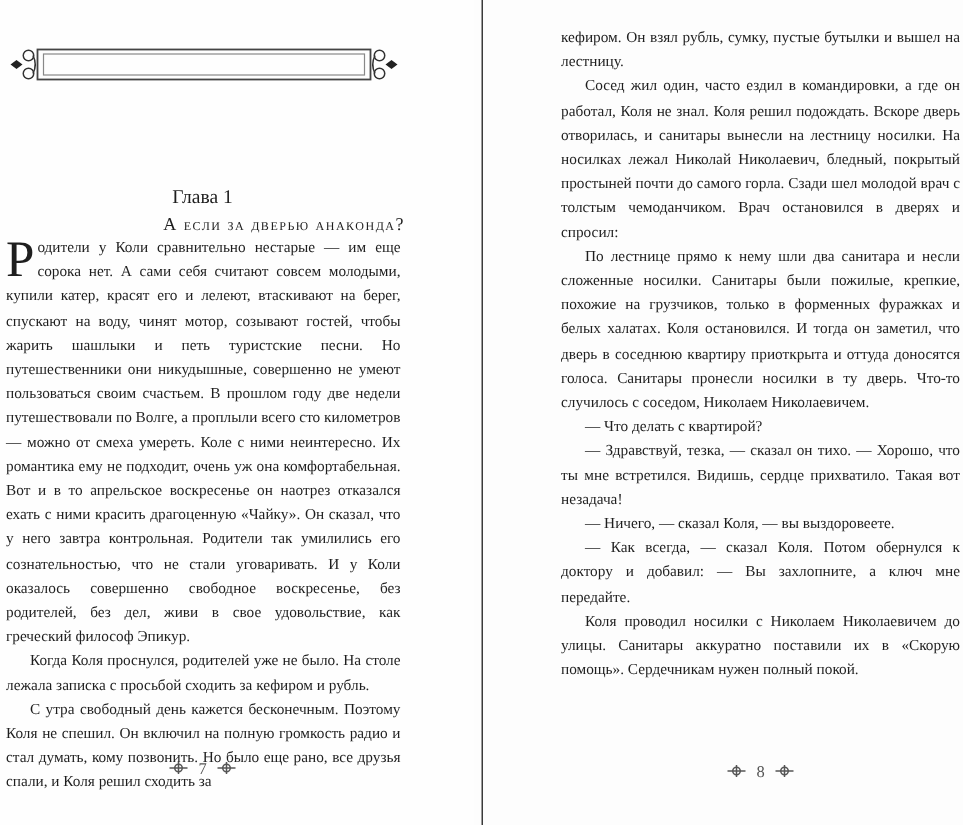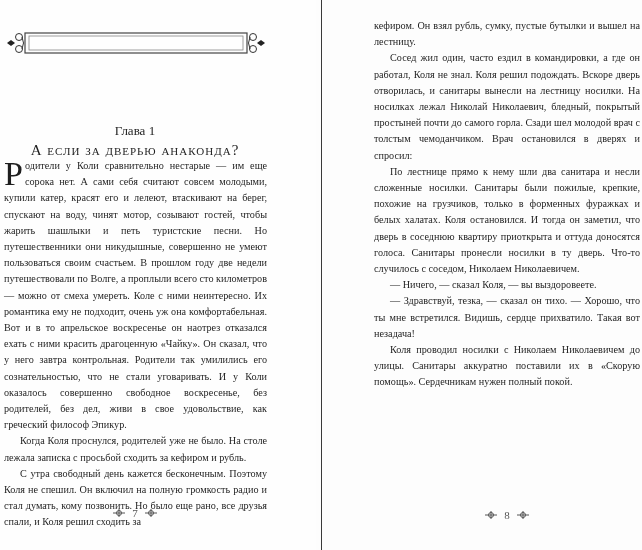--- a/index.html
+++ b/index.html
@@ -11,21 +11,21 @@
     .page { position: absolute; top: 0; height: 550px; }
     .page-left { left: 0; width: 316px; background: #fefefe; }
     .page-right { left: 322px; width: 320px; background: #fdfdfd; }
     .spine { position: absolute; left: 321px; top: 0; width: 2px; height: 550px; background: #3a3a3a; }
     .spine-shadow { position: absolute; left: 323px; top: 0; width: 2px; height: 550px; background: #cfd4d4; }
 
     .header-frame { position: absolute; left: 5px; top: 30px; width: 262px; height: 26px; }
     .header-frame svg { display: block; }
 
     .chapter-num { position: absolute; left: 0; width: 270px; top: 123px; text-align: center; font-size: 13px; }
-    .chapter-title { position: absolute; left: 0; width: 270px; top: 142px; text-align: center; font-size: 15px; letter-spacing: 1px; font-variant: small-caps; }
+    .chapter-title { position: absolute; left: 0; width: 270px; top: 142px; text-align: right; font-size: 12px; letter-spacing: 1px; font-variant: small-caps; }
 
     .text { position: absolute; font-size: 10.2px; line-height: 16.2px; text-align: justify; }
     .text-left { left: 4px; top: 158px; width: 263px; }
     .text-right { left: 52px; top: 6px; width: 266px; margin-top: 12px; }
     .text p { margin: 0; text-indent: 16px; }
     .text p.noindent { text-indent: 0; }
     .text p.dialog { text-indent: 16px; }
     .dropcap { float: left; font-size: 34px; line-height: 28px; margin: 2px 2px 0 0; }
 
     .folio { position: absolute; top: 507px; width: 270px; text-align: center; font-size: 11px; color: #555; }
@@ -77,22 +77,24 @@
 </div>
 
 <div class="spine"></div>
 <div class="spine-shadow"></div>
 
 <div class="page page-right">
   <div class="text text-right">
     <p class="noindent">кефиром. Он взял рубль, сумку, пустые бутылки и вышел на лестницу.</p>
     <p>Сосед жил один, часто ездил в командировки, а где он работал, Коля не знал. Коля решил подождать. Вскоре дверь отворилась, и санитары вынесли на лестницу носилки. На носилках лежал Николай Николаевич, бледный, покрытый простыней почти до самого горла. Сзади шел молодой врач с толстым чемоданчиком. Врач остановился в дверях и спросил:</p>
     <p>По лестнице прямо к нему шли два санитара и несли сложенные носилки. Санитары были пожилые, крепкие, похожие на грузчиков, только в форменных фуражках и белых халатах. Коля остановился. И тогда он заметил, что дверь в соседнюю квартиру приоткрыта и оттуда доносятся голоса. Санитары пронесли носилки в ту дверь. Что-то случилось с соседом, Николаем Николаевичем.</p>
+    <p class="dialog">— Что делать с квартирой?</p>
+    <p class="dialog">— Здравствуй, тезка, — сказал он тихо. — Хорошо, что ты мне встретился. Видишь, сердце прихватило. Такая вот незадача!</p>
     <p class="dialog">— Ничего, — сказал Коля, — вы выздоровеете.</p>
-    <p class="dialog">— Здравствуй, тезка, — сказал он тихо. — Хорошо, что ты мне встретился. Видишь, сердце прихватило. Такая вот незадача!</p>
+    <p class="dialog">— Как всегда, — сказал Коля. Потом обернулся к доктору и добавил: — Вы захлопните, а ключ мне передайте.</p>
     <p>Коля проводил носилки с Николаем Николаевичем до улицы. Санитары аккуратно поставили их в «Скорую помощь». Сердечникам нужен полный покой.</p>
   </div>
 
   <div class="folio folio-right">
     <span class="orn">
       <svg width="14" height="10" viewBox="0 0 14 10">
           <path d="M1 5 H13 M7 1 V9" stroke="#555" stroke-width="1"></path>
           <circle cx="7" cy="5" r="2.5" fill="none" stroke="#555"></circle>
         </svg>
     </span><span>8</span><span class="orn">

